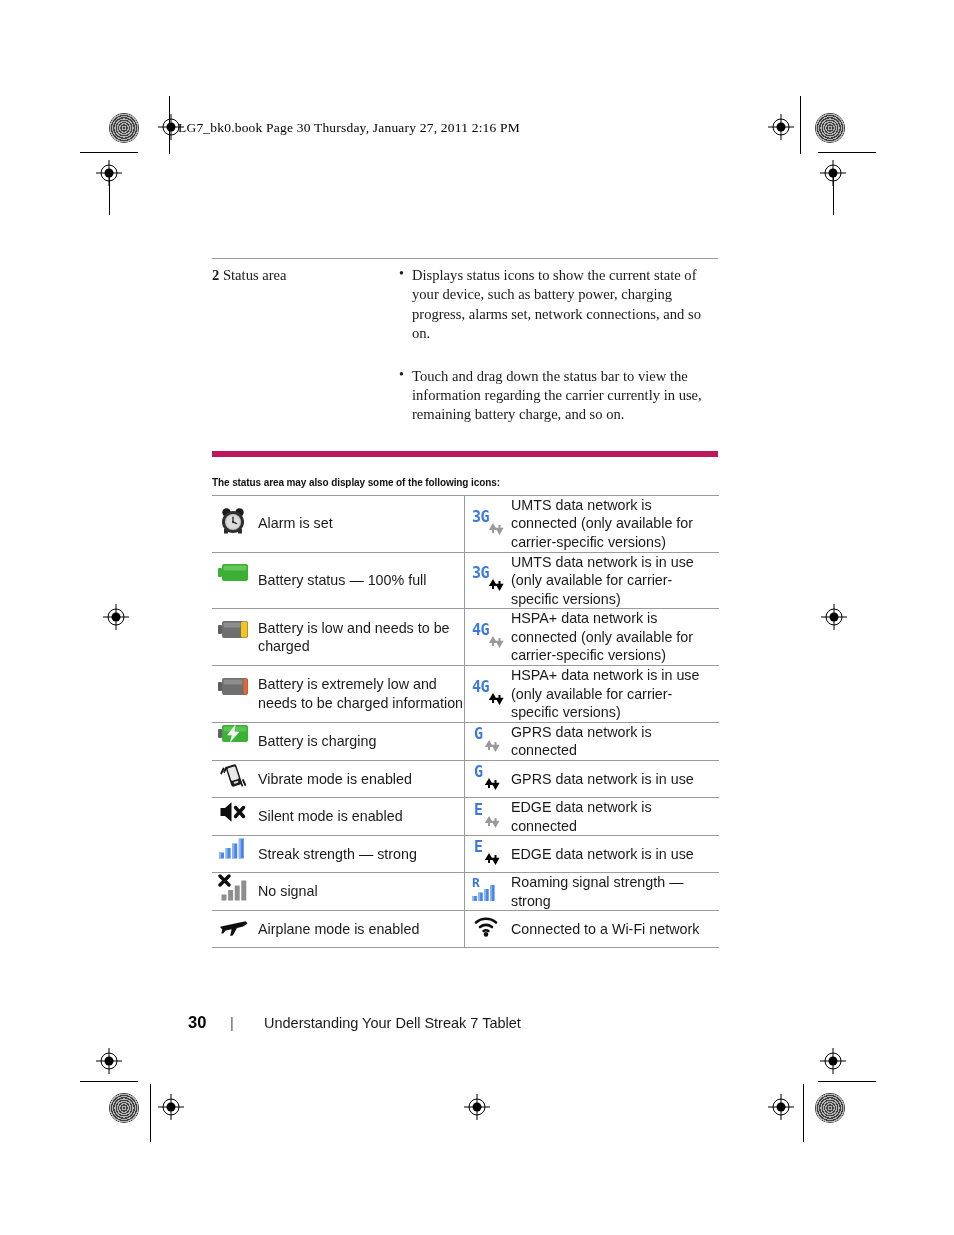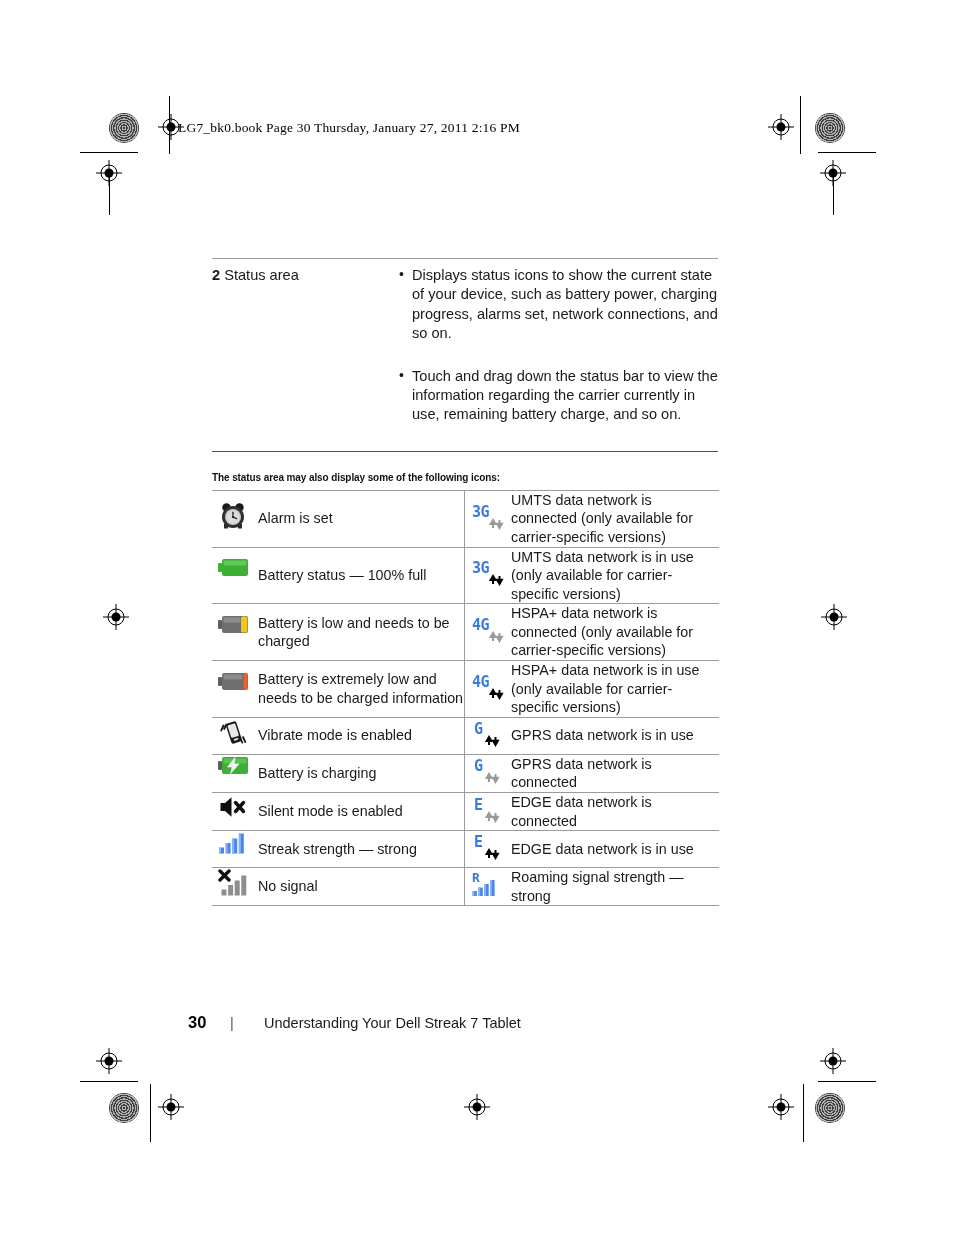--- a/index.html
+++ b/index.html
@@ -61,21 +61,22 @@
   }
 
   
   table.tbl {
     border-collapse: collapse;
     width: 100%;
     table-layout: fixed;
   }
   table.top-tbl {
     border-top: 1px solid #9b9b9b;
-    border-bottom: 1px solid #be185d;
+    border-bottom: 6px solid #be185d;
+    font-family: Liberation Serif, serif;
   }
   table.top-tbl td {
     vertical-align: top;
     padding: 7px 0 10px 0;
     font-size: 14.6px;
     line-height: 1.33;
     color: #1a1a1a;
   }
   table.top-tbl tr.sep td {
     border-top: 1px solid #9b9b9b;
@@ -388,20 +389,44 @@
               <path d="M28.5 19 L28.5 25 M28.5 27 L26.1 22.8 L30.9 22.8 Z" fill="#000" stroke="#000" stroke-width="2"></path>
             </svg>
           </span>
         </td>
         <td class="tx-cell mid-text">HSPA+ data network is in use (only available for carrier-specific versions)</td>
       </tr>
 
       <tr>
         <td class="ic-cell left-icon">
           <span class="icon-wrap">
+            <svg width="32" height="22" viewBox="0 0 32 22">
+              <rect x="0" y="6" width="4" height="9" rx="1" fill="#5f5f5f"></rect>
+              <rect x="4" y="2" width="26" height="17" rx="2" fill="#3cb034"></rect>
+              <rect x="5.5" y="3.5" width="23" height="5" rx="1.5" fill="#6ed065" opacity=".6"></rect>
+              <path d="M17 2.5 L9.5 12 L14.2 12 L12.5 18.6 L21 9 L16.2 9 Z" fill="#f2f2f2" stroke="#ffffff" stroke-width=".6"></path>
+            </svg>
+          </span>
+        </td>
+        <td class="tx-cell left-text">Battery is charging</td>
+        <td class="ic-cell mid-icon">
+          <span class="icon-wrap">
+            <svg width="34" height="30" viewBox="0 0 34 30">
+              <text x="3" y="16" font-family="DejaVu Sans Mono, monospace" font-size="15" font-weight="bold" fill="#3a7ae0">G</text>
+              <path d="M18 27 L18 20 M18 19 L15.6 23 L20.4 23 Z" fill="#9a9a9a" stroke="#9a9a9a" stroke-width="2"></path>
+              <path d="M24.5 19 L24.5 25 M24.5 27 L22.1 22.8 L26.9 22.8 Z" fill="#9a9a9a" stroke="#9a9a9a" stroke-width="2"></path>
+            </svg>
+          </span>
+        </td>
+        <td class="tx-cell mid-text">GPRS data network is connected</td>
+      </tr>
+
+      <tr>
+        <td class="ic-cell left-icon">
+          <span class="icon-wrap">
             <svg width="32" height="30" viewBox="0 0 32 30">
               <g transform="rotate(-18 16 15)">
                 <rect x="10.5" y="4" width="11" height="21" rx="2.2" fill="#1a1a1a"></rect>
                 <rect x="12" y="6" width="8" height="13" rx="1" fill="#e8e8e8"></rect>
                 <rect x="13.6" y="20.6" width="4.8" height="2" rx="1" fill="#d8d8d8"></rect>
               </g>
               <path d="M5.5 7.5 L3.2 12.5 M8.3 6.5 L6.2 11" stroke="#1a1a1a" stroke-width="1.8" stroke-linecap="round"></path>
               <path d="M25 19 L27.3 24 M22.2 20.2 L24.3 24.6" stroke="#1a1a1a" stroke-width="1.8" stroke-linecap="round"></path>
             </svg>
           </span>
@@ -410,44 +435,20 @@
         <td class="ic-cell mid-icon">
           <span class="icon-wrap">
             <svg width="34" height="30" viewBox="0 0 34 30">
               <text x="3" y="16" font-family="DejaVu Sans Mono, monospace" font-size="15" font-weight="bold" fill="#3a7ae0">G</text>
               <path d="M18 27 L18 20 M18 19 L15.6 23 L20.4 23 Z" fill="#000" stroke="#000" stroke-width="2"></path>
               <path d="M24.5 19 L24.5 25 M24.5 27 L22.1 22.8 L26.9 22.8 Z" fill="#000" stroke="#000" stroke-width="2"></path>
             </svg>
           </span>
         </td>
         <td class="tx-cell mid-text">GPRS data network is in use</td>
-      </tr>
-
-      <tr>
-        <td class="ic-cell left-icon">
-          <span class="icon-wrap">
-            <svg width="32" height="22" viewBox="0 0 32 22">
-              <rect x="0" y="6" width="4" height="9" rx="1" fill="#5f5f5f"></rect>
-              <rect x="4" y="2" width="26" height="17" rx="2" fill="#3cb034"></rect>
-              <rect x="5.5" y="3.5" width="23" height="5" rx="1.5" fill="#6ed065" opacity=".6"></rect>
-              <path d="M17 2.5 L9.5 12 L14.2 12 L12.5 18.6 L21 9 L16.2 9 Z" fill="#f2f2f2" stroke="#ffffff" stroke-width=".6"></path>
-            </svg>
-          </span>
-        </td>
-        <td class="tx-cell left-text">Battery is charging</td>
-        <td class="ic-cell mid-icon">
-          <span class="icon-wrap">
-            <svg width="34" height="30" viewBox="0 0 34 30">
-              <text x="3" y="16" font-family="DejaVu Sans Mono, monospace" font-size="15" font-weight="bold" fill="#3a7ae0">G</text>
-              <path d="M18 27 L18 20 M18 19 L15.6 23 L20.4 23 Z" fill="#9a9a9a" stroke="#9a9a9a" stroke-width="2"></path>
-              <path d="M24.5 19 L24.5 25 M24.5 27 L22.1 22.8 L26.9 22.8 Z" fill="#9a9a9a" stroke="#9a9a9a" stroke-width="2"></path>
-            </svg>
-          </span>
-        </td>
-        <td class="tx-cell mid-text">GPRS data network is connected</td>
       </tr>
 
       <tr>
         <td class="ic-cell left-icon">
           <span class="icon-wrap">
             <svg width="32" height="26" viewBox="0 0 32 26">
               <path d="M2.5 9 L7 9 L13.5 3.2 L13.5 22.8 L7 17 L2.5 17 Z" fill="#0f0f0f"></path>
               <path d="M17.5 8.5 L25.5 17.5 M25.5 8.5 L17.5 17.5" stroke="#0f0f0f" stroke-width="3.4" stroke-linecap="round"></path>
             </svg>
           </span>
@@ -517,20 +518,41 @@
               <rect x="1.5" y="22" width="1.7" height="5" fill="#8fb5f2"></rect>
               <rect x="7.4" y="18.5" width="1.7" height="8.5" fill="#8fb5f2"></rect>
               <rect x="13.3" y="15" width="1.7" height="12" fill="#8fb5f2"></rect>
               <rect x="19.2" y="11" width="1.7" height="16" fill="#8fb5f2"></rect>
             </svg>
           </span>
         </td>
         <td class="tx-cell mid-text">Roaming signal strength — strong</td>
       </tr>
 
+      <tr>
+        <td class="ic-cell left-icon">
+          <span class="icon-wrap">
+            <svg width="32" height="28" viewBox="0 0 32 28">
+              <path d="M3 15.4 L27.5 10.2 L29.5 12.6 L25.2 15.6 L19 17 L14.8 24.5 L12.2 25 L13.6 18.2 L7.6 19.6 L5.2 22.4 L3.4 22.6 L4.3 18.6 L2.2 16.2 Z" fill="#0f0f0f"></path>
+            </svg>
+          </span>
+        </td>
+        <td class="tx-cell left-text">Airplane mode is enabled</td>
+        <td class="ic-cell mid-icon">
+          <span class="icon-wrap">
+            <svg width="32" height="28" viewBox="0 0 32 28">
+              <path d="M5 11.5 A15 15 0 0 1 25 11.5" fill="none" stroke="#0f0f0f" stroke-width="2.6" stroke-linecap="round"></path>
+              <path d="M9 16 A9.5 9.5 0 0 1 21 16" fill="none" stroke="#0f0f0f" stroke-width="2.6" stroke-linecap="round"></path>
+              <path d="M12.6 20 A4.6 4.6 0 0 1 17.4 20" fill="none" stroke="#0f0f0f" stroke-width="2.6" stroke-linecap="round"></path>
+              <circle cx="15" cy="23.4" r="2.3" fill="#0f0f0f"></circle>
+            </svg>
+          </span>
+        </td>
+        <td class="tx-cell mid-text">Connected to a Wi-Fi network</td>
+      </tr>
 
     </tbody>
   </table>
 </div>
 
 <div class="footer">
   <span class="pg">30</span>
   <span class="bar">|</span>
   <span>Understanding Your Dell Streak 7 Tablet</span>
 </div>

